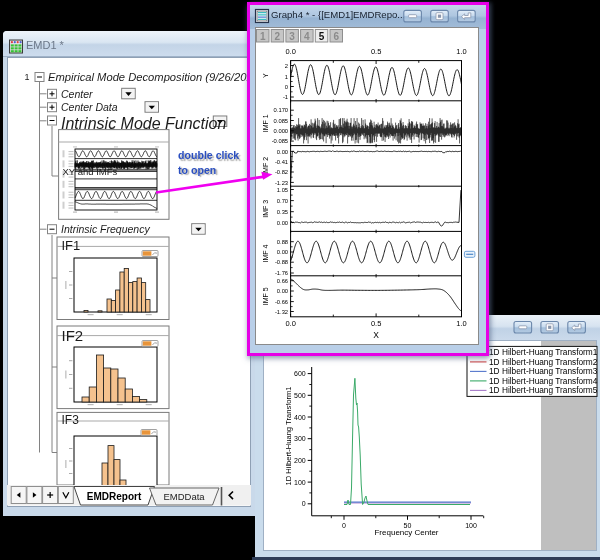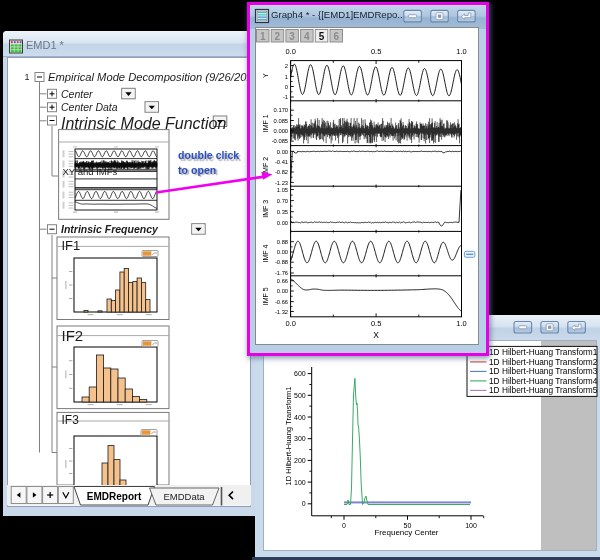--- a/index.html
+++ b/index.html
@@ -229,21 +229,21 @@
       <text x="181" y="468.5" font-size="9.5" text-anchor="middle" fill="#222">EMDData</text>
       <line x1="218.5" y1="456.0" x2="218.5" y2="474.5" stroke="#555" stroke-width="1.6"></line>
       <path d="M230 460.5 l-3.8 3.8 3.8 3.8" fill="none" stroke="#000" stroke-width="1.6"></path>
   </svg>
   <div class="lab" style="left:21.5px; top:41px; font-size:9px;">1</div>
   <div class="tree" style="left:45px; top:39.5px; font-size:11.2px;">Empirical Mode Decomposition (9/26/2017 10:42:2</div>
   <div class="tree" style="left:58px; top:56.5px; font-size:10.5px;">Center</div>
   <div class="tree" style="left:58px; top:70px; font-size:10.5px;">Center Data</div>
   <div class="tree" style="left:58px; top:83.5px; font-size:16px;">Intrinsic Mode Function</div>
   <div class="lab" style="left:59.5px; top:100px; font-size:9.5px;margin-top:35px;">XY and IMFs</div>
-  <div class="tree" style="left:58px; top:191.8px; font-size:10.5px;font-weight:bold;">Intrinsic Frequency</div>
+  <div class="tree" style="left:58px; top:191.8px; font-size:10.5px;">Intrinsic Frequency</div>
   <div class="lab" style="left:58.5px; top:206.8px; font-size:13px;">IF1</div>
   <div class="lab" style="left:58.5px; top:295.8px; font-size:15px;">IF2</div>
   <div class="lab" style="left:58.5px; top:382.3px; font-size:12px;">IF3</div>
 </div>
 
 <div id="hil" class="abs">
   <div class="tbar"></div>
   <div class="client"></div>
   <div class="gray"></div>
   <svg width="345" height="242" viewBox="0 0 345 242">

